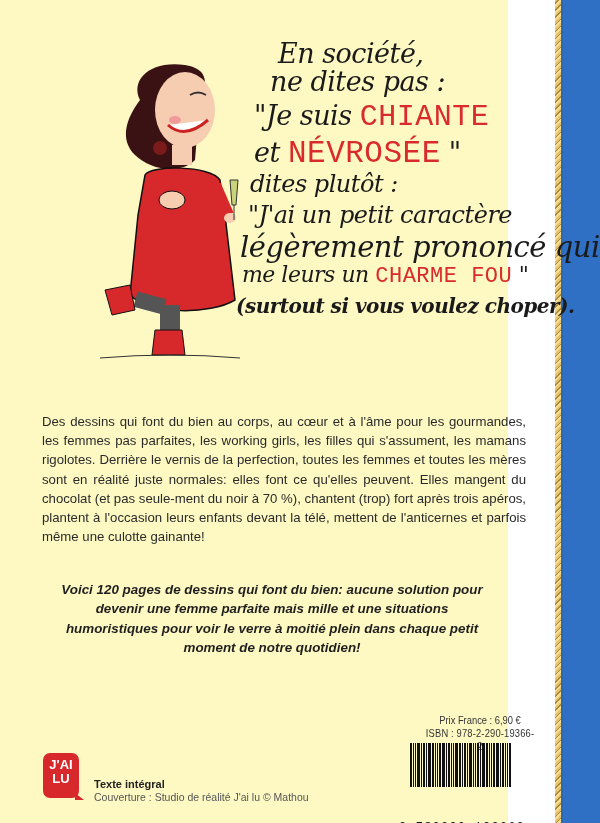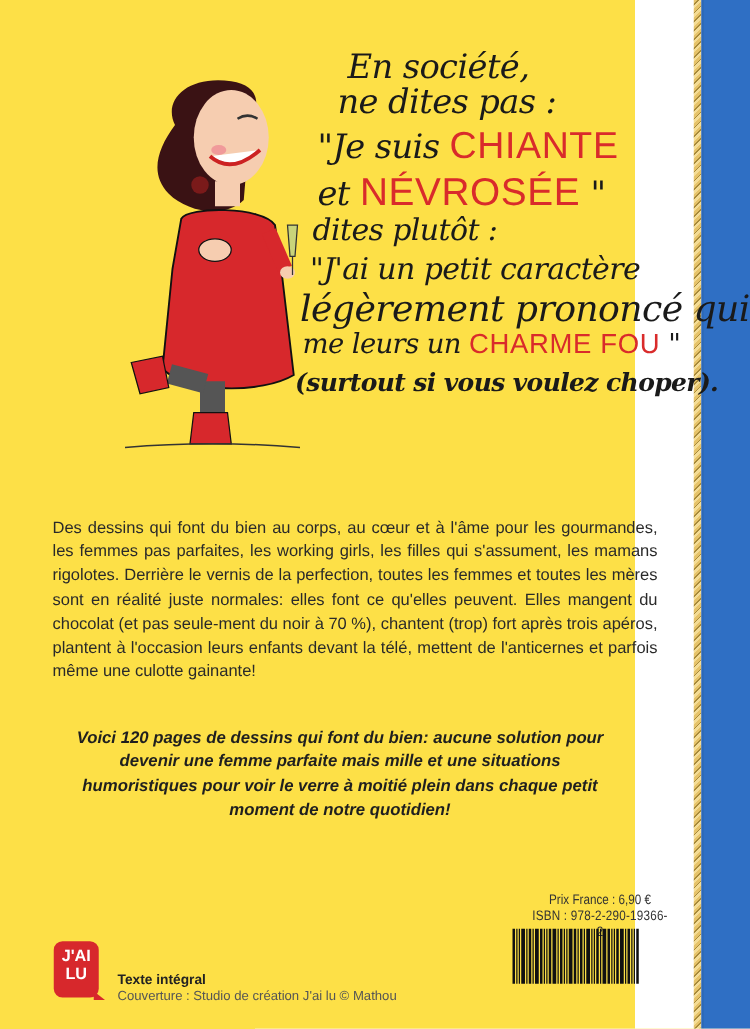--- a/index.html
+++ b/index.html
@@ -1,21 +1,21 @@
 <!DOCTYPE html>
 <html><head>
   <meta charset="utf-8">
   <style>
     html, body { margin: 0; padding: 0; }
     body {
       width: 600px; height: 823px; position: relative; overflow: hidden;
       background: #ffffff;
       font-family: "DejaVu Sans", sans-serif;
     }
-    .cover { position: absolute; left: 0; top: 0; width: 508px; height: 823px; background: #fde047; }
+    .cover { position: absolute; left: 0; top: 0; width: 508px; height: 823px; background: #fef9c3; }
 
     
     .spine-rope {
       position: absolute; left: 555px; top: 0; width: 6px; height: 823px;
       background: repeating-linear-gradient(135deg, #e6c36a 0 2px, #a88a3a 2px 3px, #f4dc95 3px 5px);
     }
     .spine-blue {
       position: absolute; left: 561px; top: 0; width: 39px; height: 823px;
       background: #2f6fc4;
       box-shadow: inset 2px 0 0 rgba(0,0,0,0.06);
@@ -23,21 +23,21 @@
 
     
     .illus { position: absolute; left: 90px; top: 40px; width: 170px; height: 320px; }
 
     .handwriting {
       position: absolute; left: 240px; top: 40px; width: 320px;
       font-family: "DejaVu Serif", serif; font-style: italic;
       color: #1a1a1a; line-height: 1;
     }
     .hw-line { position: absolute; white-space: nowrap; font-size: 27px; letter-spacing: -0.5px; }
-    .hw-red { color: #d92b2b; font-style: normal; font-family: Liberation Sans, sans-serif; font-weight: 300; letter-spacing: 0.5px; }
+    .hw-red { color: #d92b2b; font-style: normal; font-family: Liberation Mono, monospace; font-weight: 300; letter-spacing: 0.5px; }
 
     .body-text {
       position: absolute; left: 42px; top: 412px; width: 484px;
       font-family: "Liberation Sans", sans-serif; font-size: 13.2px; line-height: 19.2px;
       color: #2a2a2a; text-align: justify;
     }
     .tagline {
       position: absolute; left: 52px; top: 580px; width: 440px;
       font-family: "Liberation Sans", sans-serif; font-size: 13.4px; line-height: 19.4px;
       font-weight: bold; font-style: italic; color: #1f1f1f; text-align: center;
@@ -131,21 +131,21 @@
 
   <div class="body-text">Des dessins qui font du bien au corps, au cœur et à l'âme pour les gourmandes, les femmes pas parfaites, les working girls, les filles qui s'assument, les mamans rigolotes. Derrière le vernis de la perfection, toutes les femmes et toutes les mères sont en réalité juste normales: elles font ce qu'elles peuvent. Elles mangent du chocolat (et pas seule-ment du noir à 70 %), chantent (trop) fort après trois apéros, plantent à l'occasion leurs enfants devant la télé, mettent de l'anticernes et parfois même une culotte gainante!</div>
   <div class="tagline">Voici 120 pages de dessins qui font du bien: aucune solution pour devenir une femme parfaite mais mille et une situations humoristiques pour voir le verre à moitié plein dans chaque petit moment de notre quotidien!</div>
 
   <div class="logo">
     <div>J'AI</div>
     <div>LU</div>
   </div>
   <div class="credits">
     <div class="integral">Texte intégral</div>
-    <div class="couv">Couverture : Studio de création J'ai lu © Mathou</div>
+    <div class="couv">Couverture : Studio de réalité J'ai lu © Mathou</div>
   </div>
 
   <div class="price-block">
     <div class="price">Prix France : 6,90 €</div>
     <div class="isbn">ISBN : 978-2-290-19366-2</div>
   </div>
   <div class="barcode">
     <span style="width:2px"></span>
       <span style="width:1px"></span>
       <span style="width:1px"></span>

